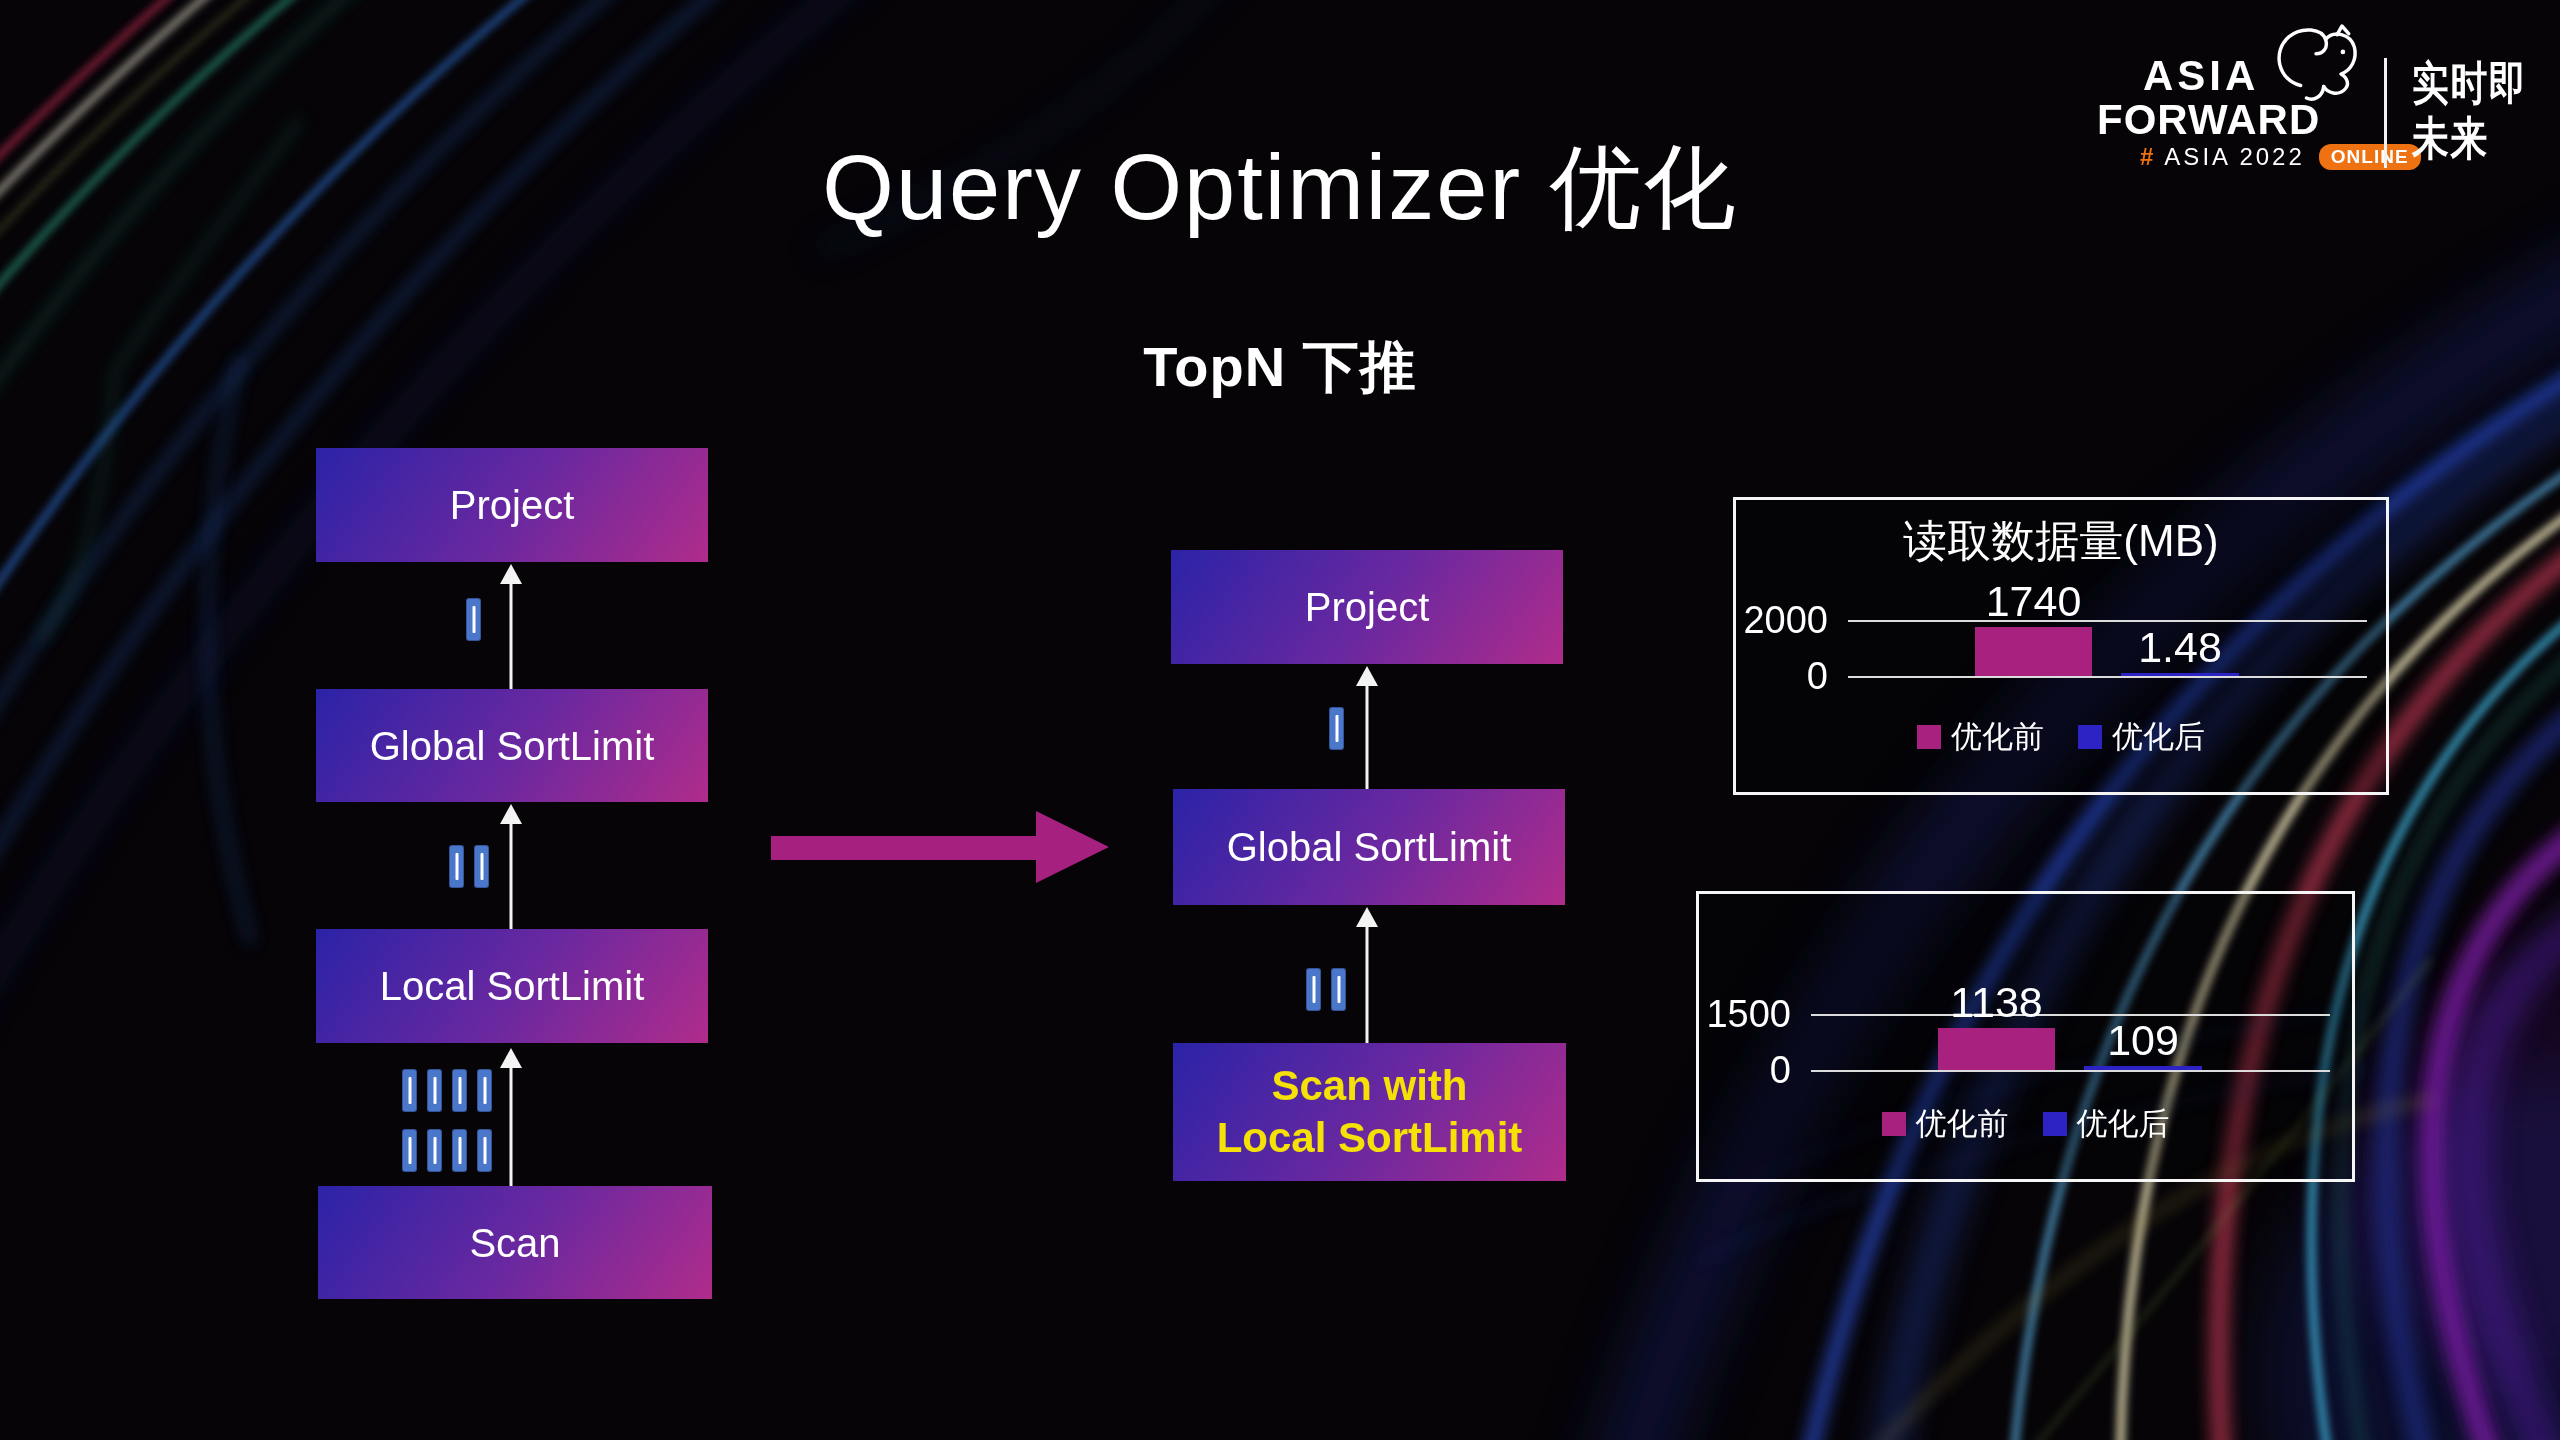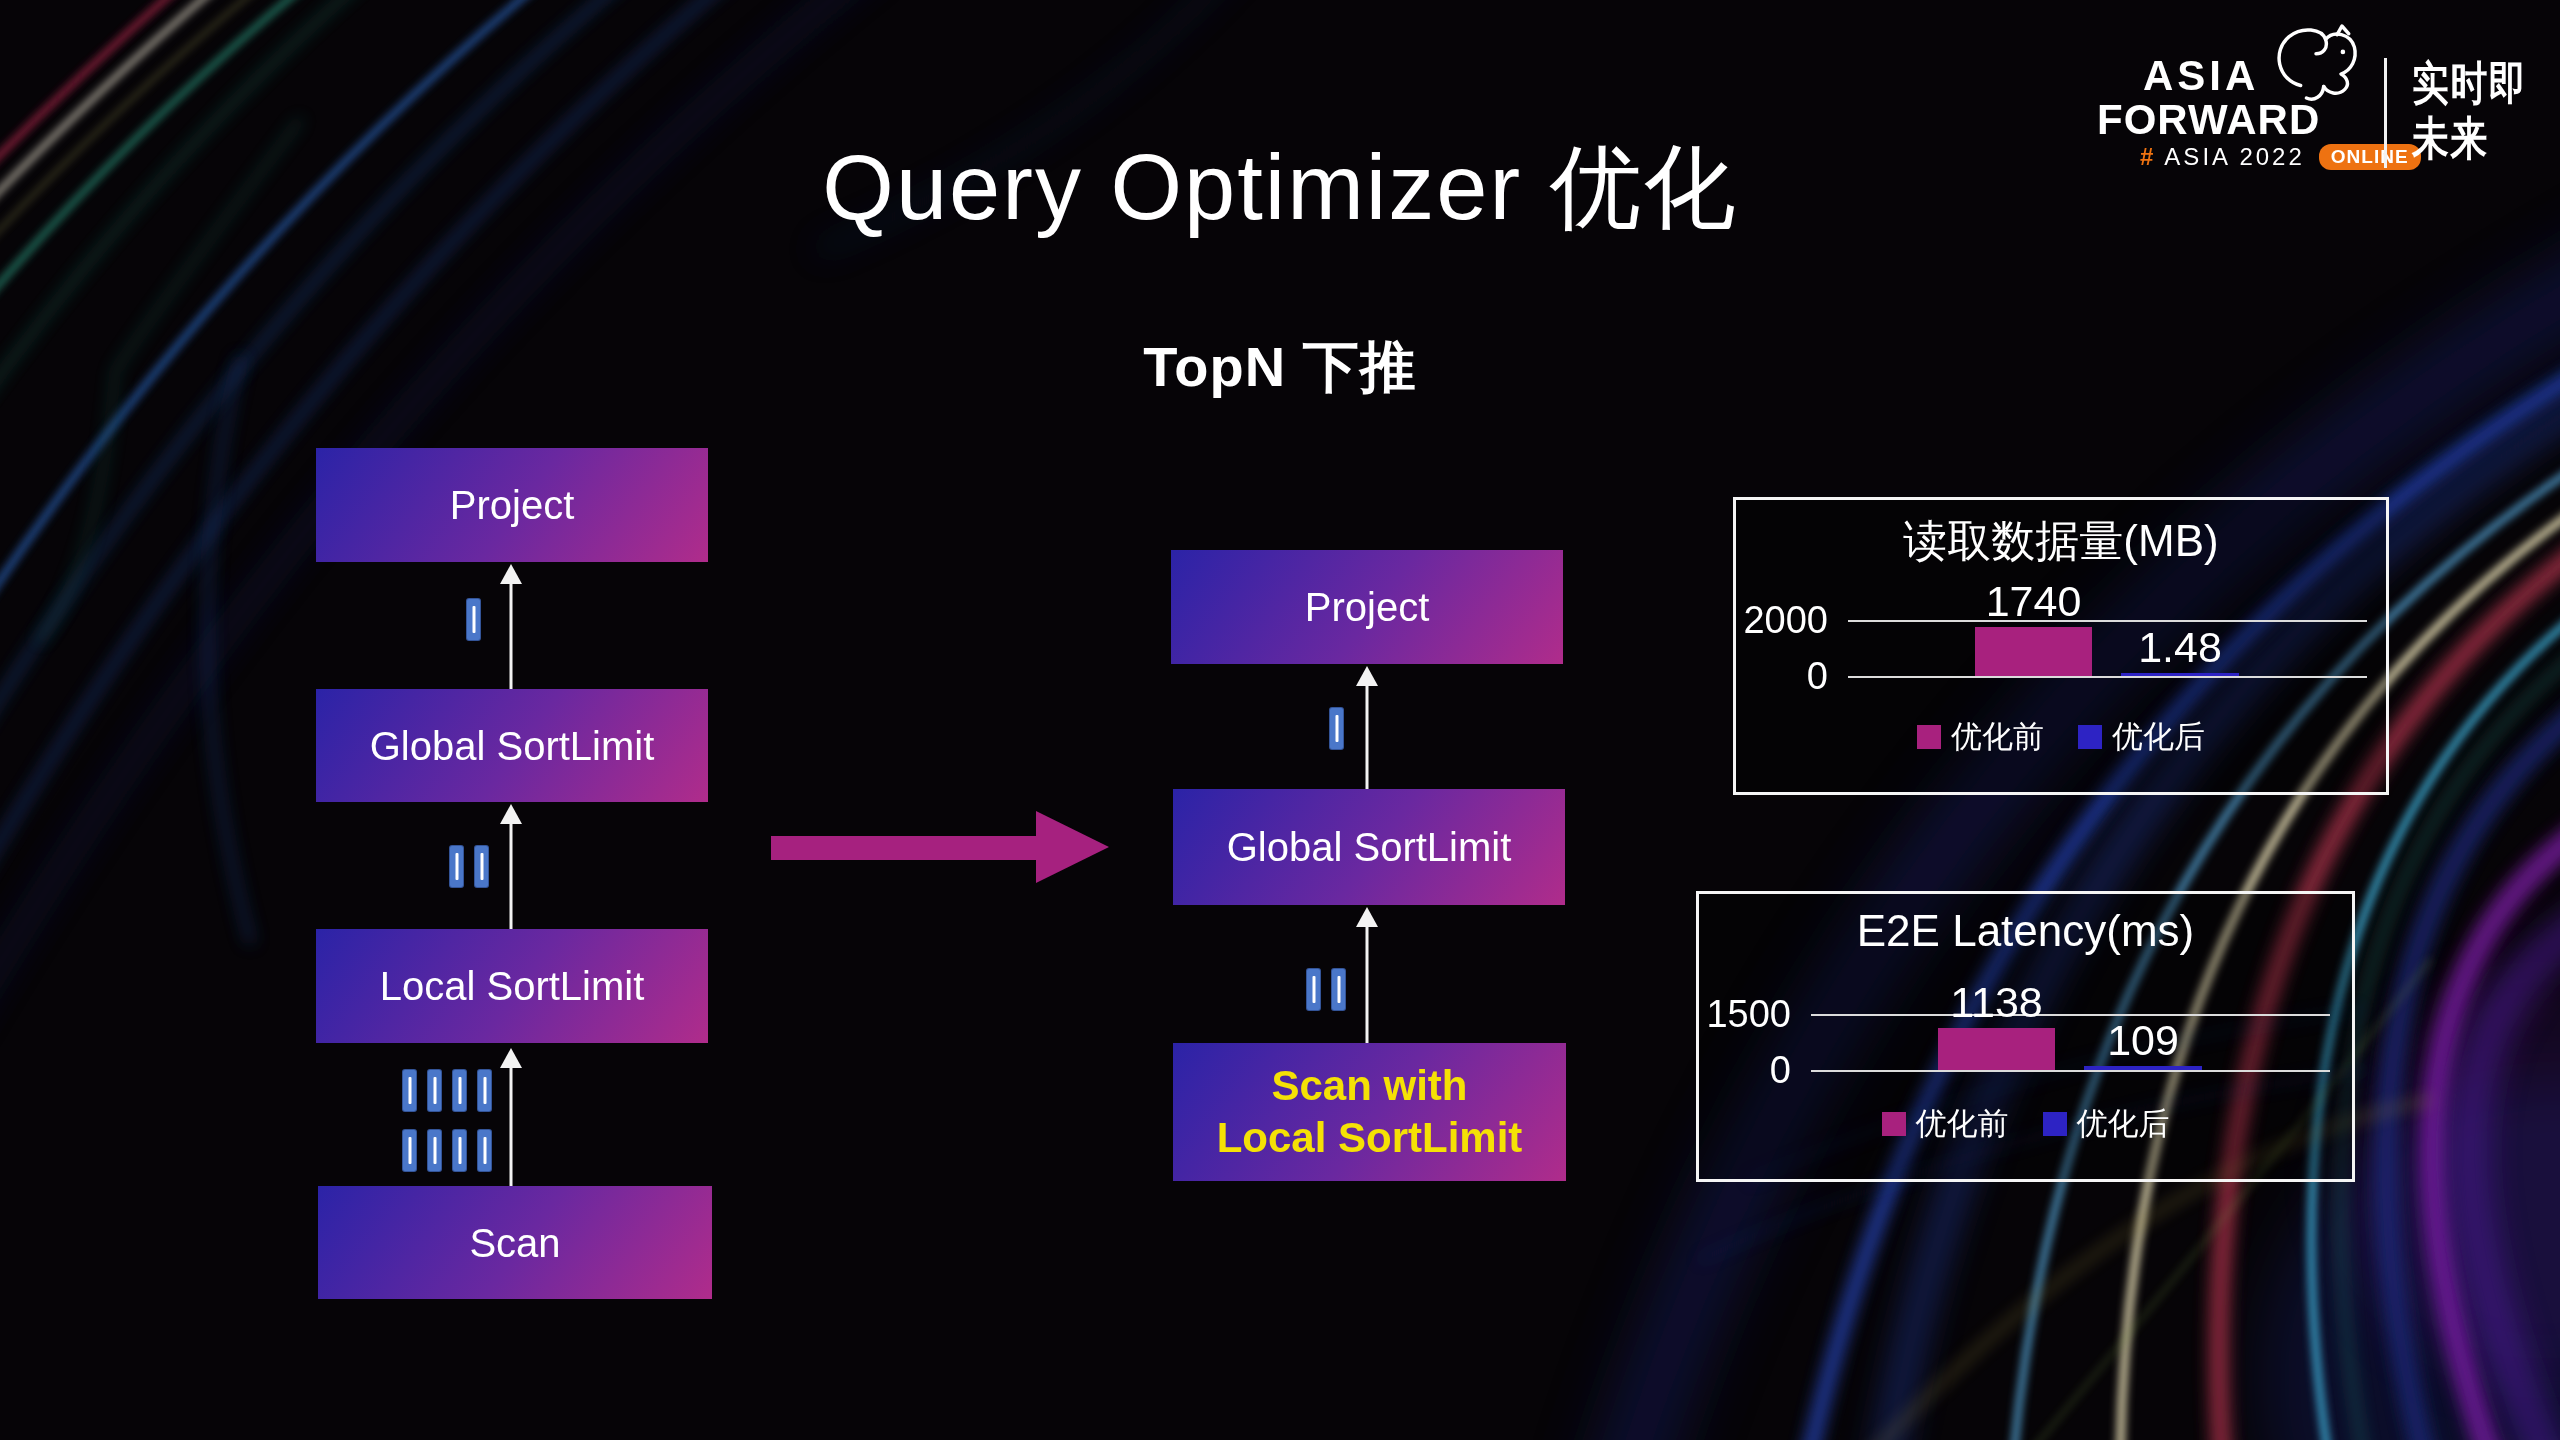--- a/index.html
+++ b/index.html
@@ -225,21 +225,20 @@
     <div class="legend">
       <span class="sw" style="background: rgb(168, 33, 126);"></span>
       <span>优化前</span>
       <span class="legsep"></span>
       <span class="sw" style="background: rgb(45, 35, 196);"></span>
       <span>优化后</span>
     </div>
   </div>
 
   <div class="chart" style="left:1696px;top:891px;width:659px;height:291px;">
-    <div class="ctitle">E2E Latency(ms)</div>
     <div class="ytick yt0">1500</div>
     <div class="ytick yt1">0</div>
     <div class="grid gtop"></div>
     <div class="grid gbot"></div>
     <div class="cbar b0" style="height: 42px; top: 134px; background: rgb(168, 33, 126);"></div>
     <div class="cbar b1" style="height: 4px; top: 172px; background: rgb(45, 35, 196);"></div>
     <div class="vlabel v0" style="top: 88px;">1138</div>
     <div class="vlabel v1" style="top: 126px;">109</div>
     <div class="legend">
       <span class="sw" style="background: rgb(168, 33, 126);"></span>

